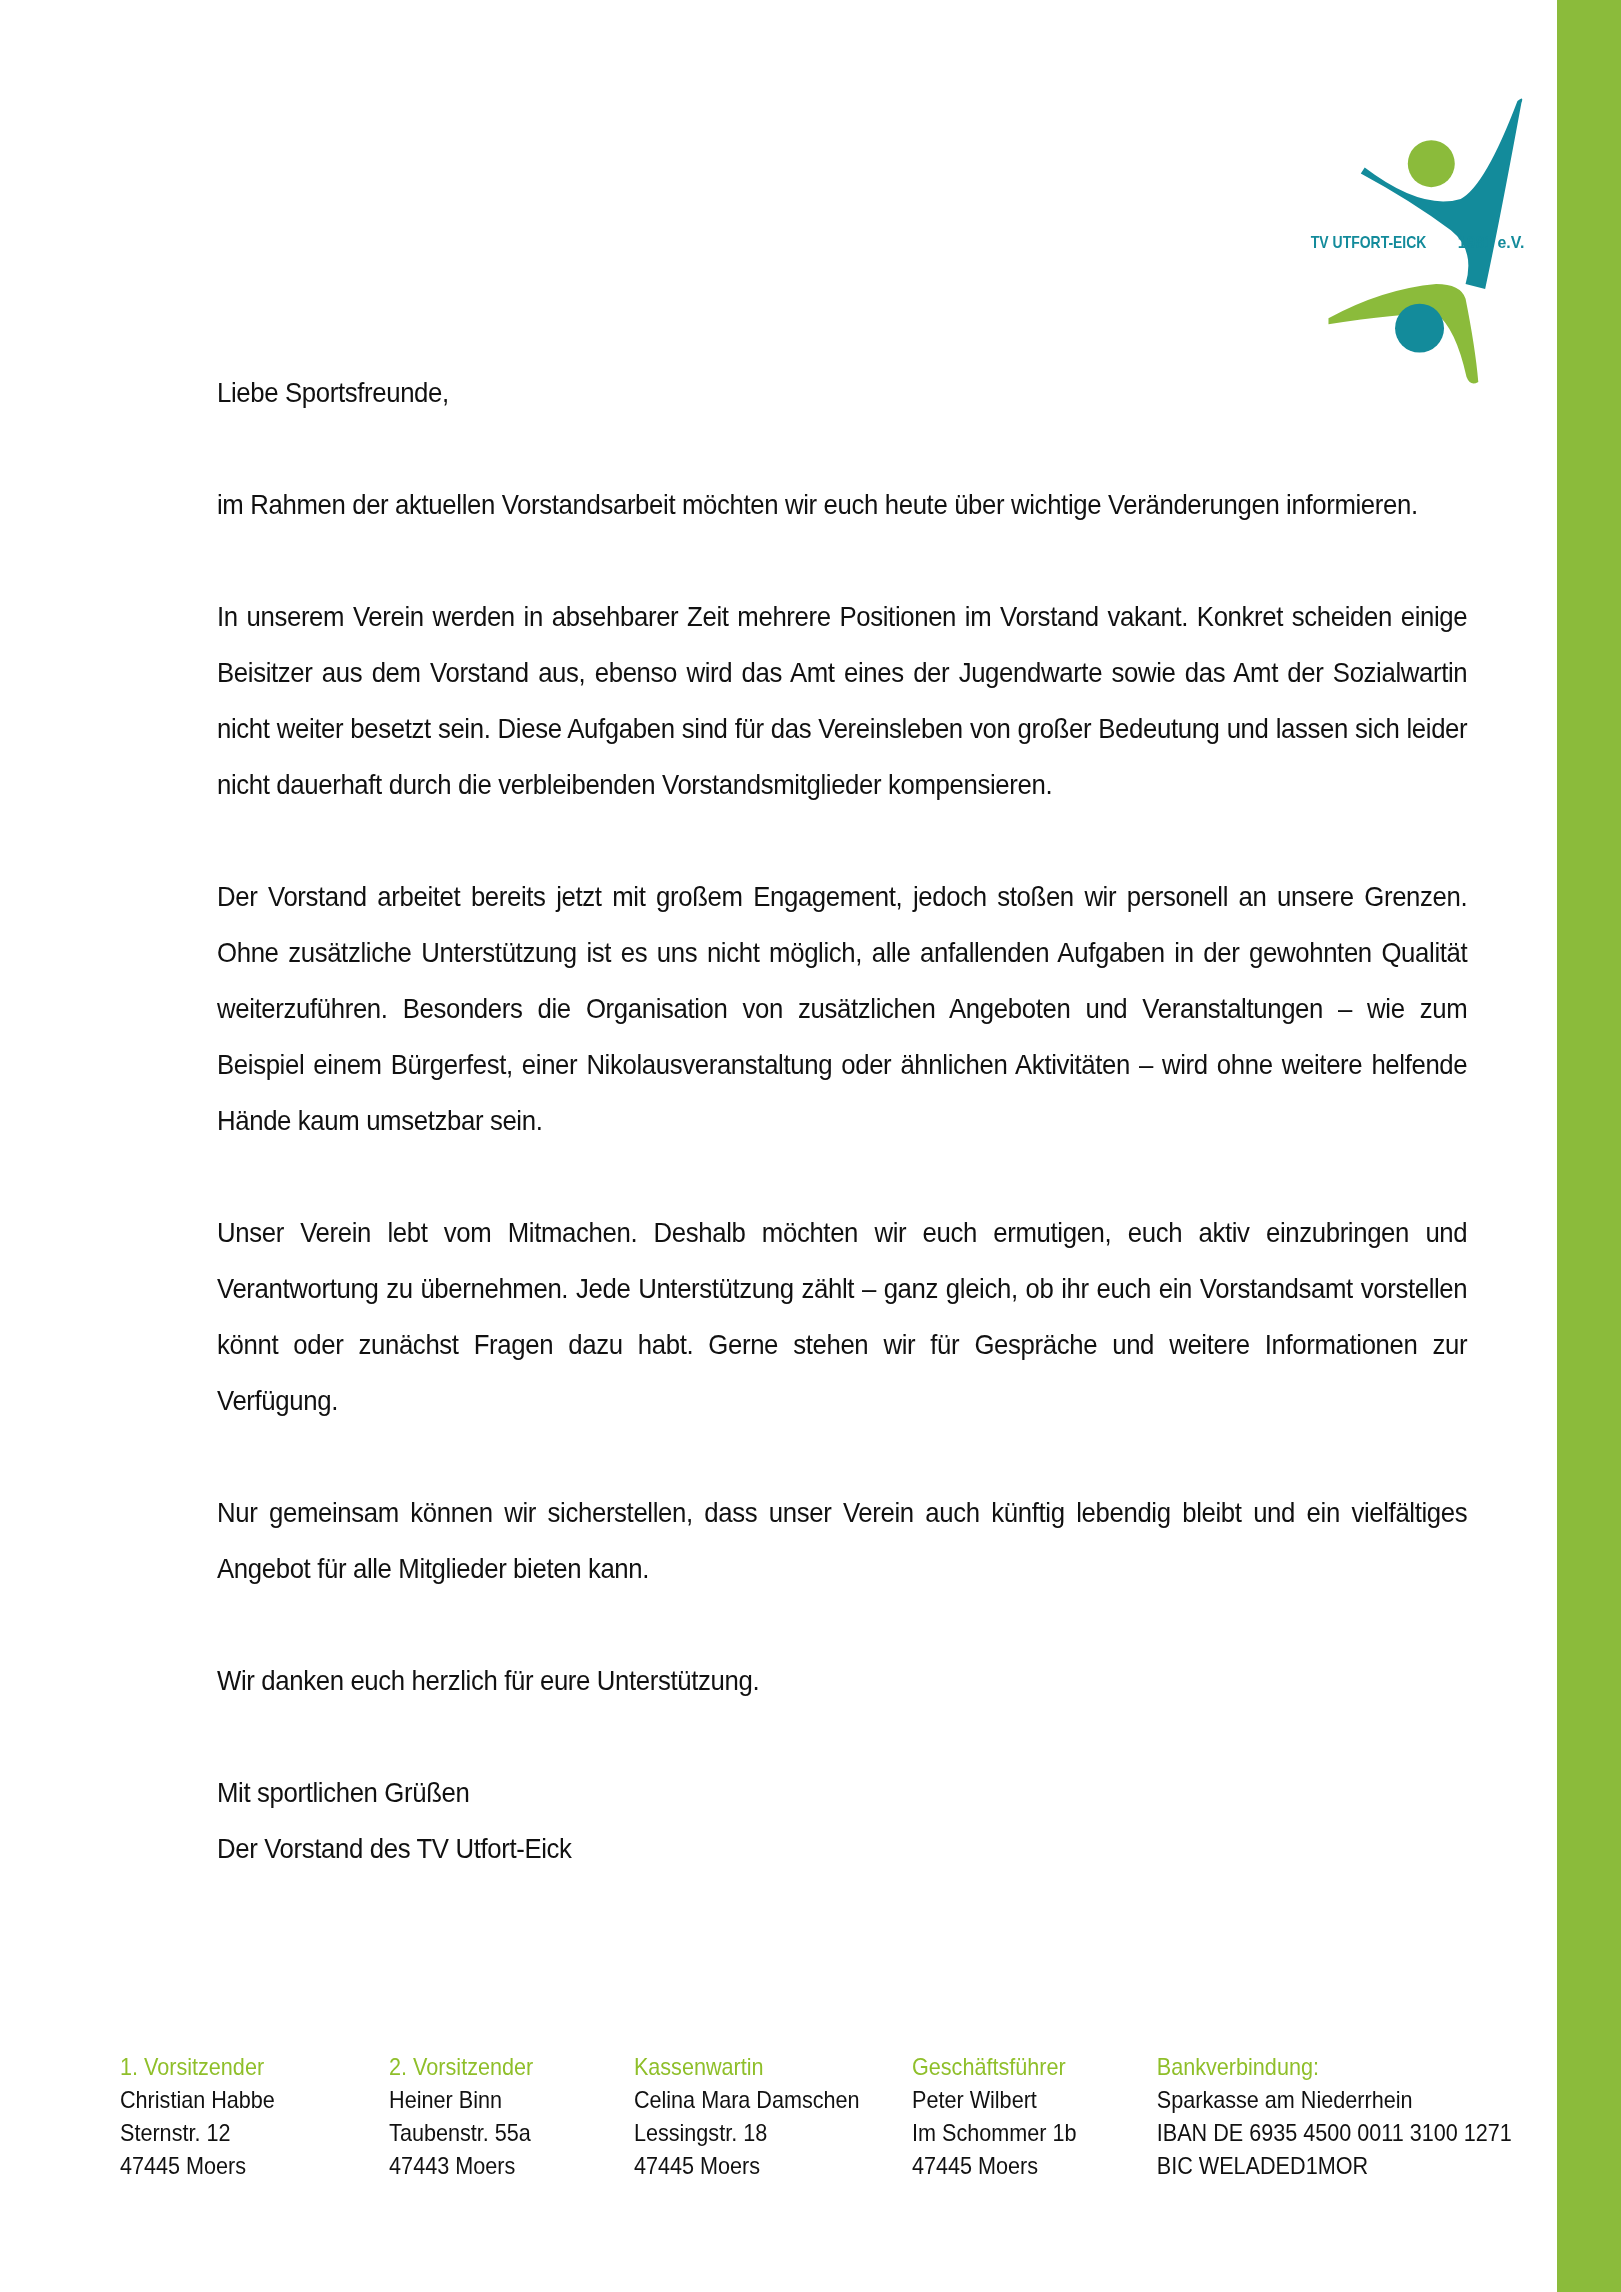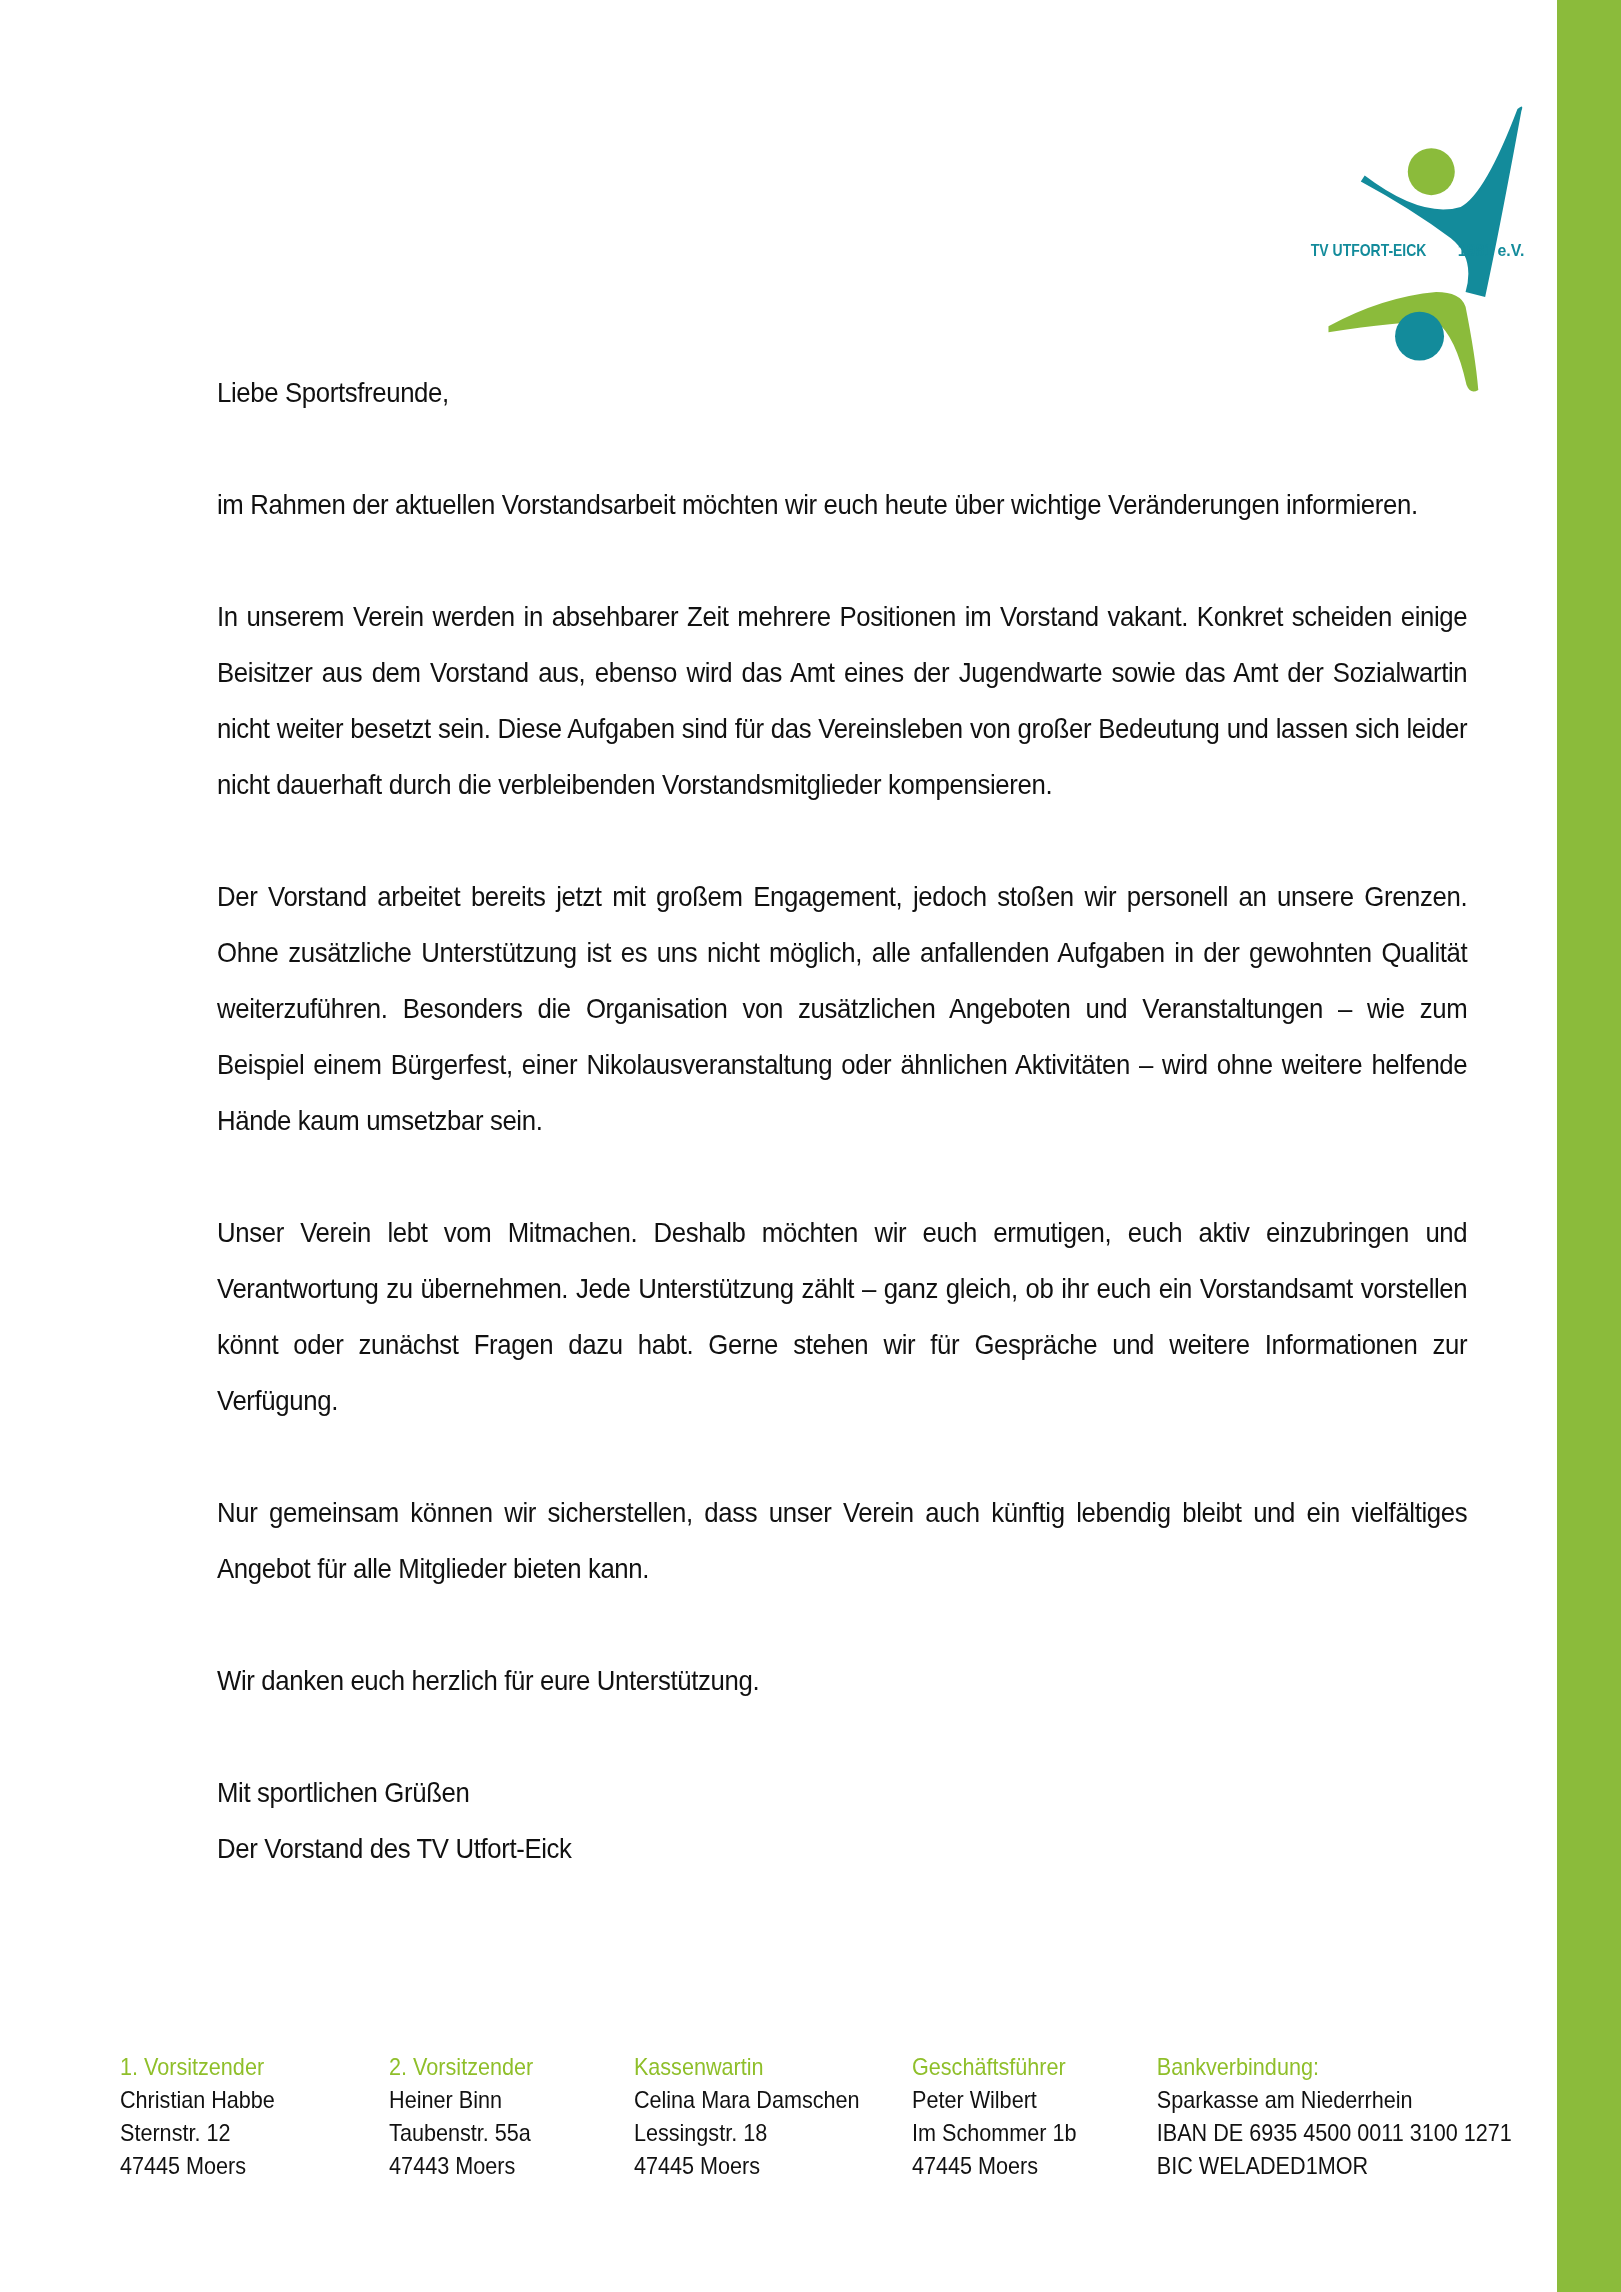--- a/index.html
+++ b/index.html
@@ -19,21 +19,21 @@
       position: absolute;
       top: 0;
       left: 1557px;
       width: 64px;
       height: 2293px;
       background: #8bbb3b;
     }
     .logo {
       position: absolute;
       left: 1304px;
-      top: 101px;
+      top: 93px;
       width: 235px;
       height: 294px;
     }
     .letter {
       position: absolute;
       left: 217px;
       top: 365px;
       width: 1251px;
       font-size: 28px;
       line-height: 56px;

